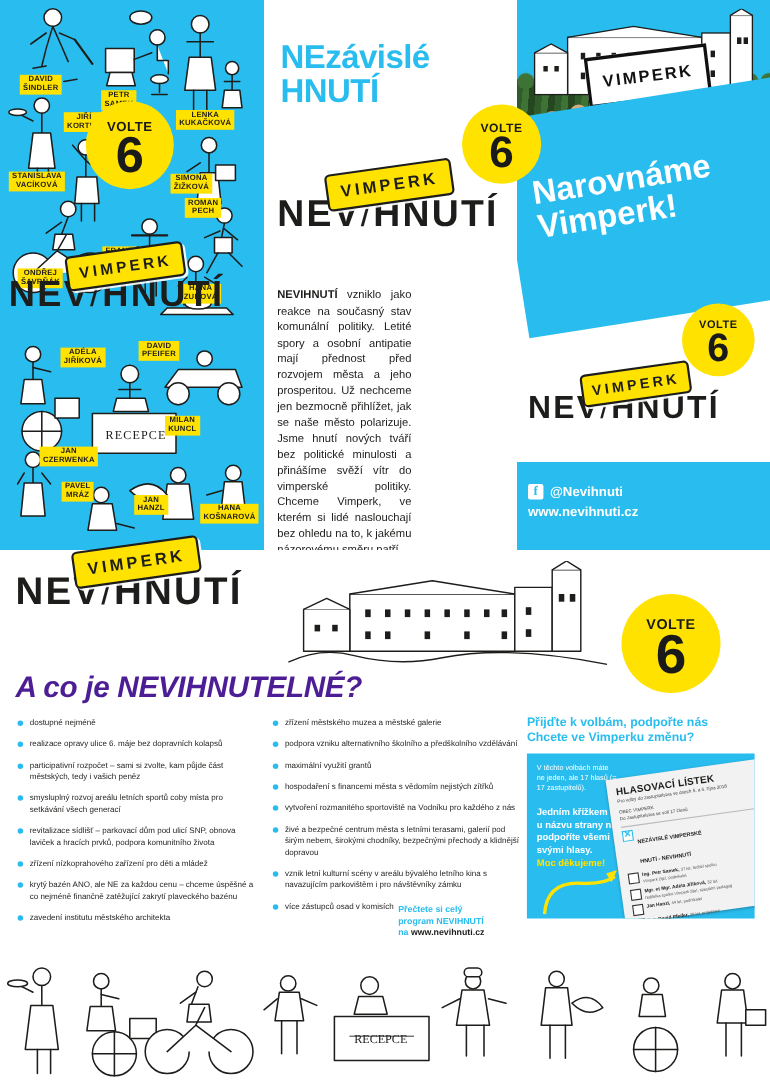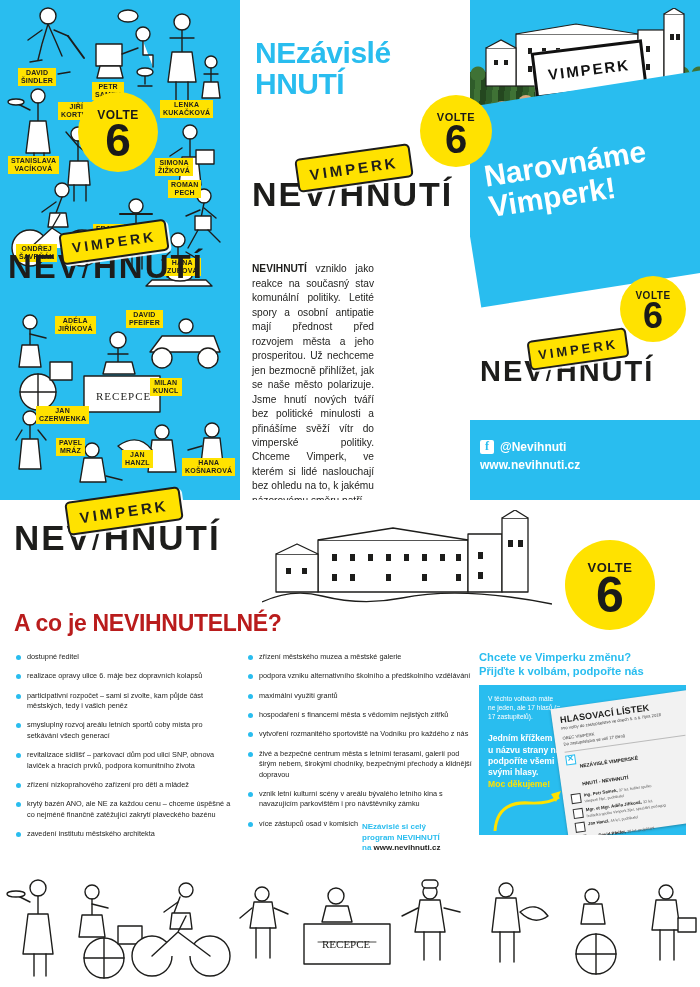--- a/index.html
+++ b/index.html
@@ -105,22 +105,22 @@
      font-weight:bold;font-size:12px;line-height:13px;text-align:center;font-family:"Liberation Serif",serif;}
   .contact .url{font-size:12px;font-weight:bold;}
 
   
   .person{position:absolute;}
   .nametag{position:absolute;background:#FFE200;color:#1d1d1b;font-weight:bold;
      font-size:7px;line-height:1.12;padding:1px 3px;letter-spacing:0.2px;text-align:center;white-space:pre-line;}
 
   
   .bottom{position:absolute;left:0;top:500px;width:700px;height:487px;background:#fff;}
-  .sec-title{position:absolute;left:14px;top:110px;color:#b91c1c;font-weight:bold;font-size:23px;
-     letter-spacing:-0.3px;}
+  .sec-title{position:absolute;left:14px;top:110px;color:#4c1d95;font-weight:bold;font-size:27px;
+     letter-spacing:-0.3px;font-style:italic;}
   .castle-line{position:absolute;left:262px;top:10px;width:290px;height:96px;}
 
   .col{position:absolute;font-size:7.3px;line-height:1.42;color:#1d1d1b;}
   .col ul{list-style:none;margin:0;padding:0;}
   .col li{position:relative;padding-left:11px;margin-bottom:9px;}
   .col li:before{content:"";position:absolute;left:0;top:3px;width:5px;height:5px;border-radius:50%;
      background:#29BDEF;}
   .col-1{left:16px;top:152px;width:218px;}
   .col-2{left:248px;top:152px;width:224px;}
 
@@ -489,21 +489,21 @@
 
     <div class="volte volte-d" style="top:40px;">
       <div class="v-word">VOLTE</div>
       <div class="v-num">6</div>
     </div>
 
     <div class="sec-title">A co je NEVIHNUTELNÉ?</div>
 
     <div class="col col-1">
       <ul>
-        <li>dostupné ředitel</li>
+        <li>dostupné nejméně</li>
         <li>realizace opravy ulice 6. máje bez dopravních kolapsů</li>
         <li>participativní rozpočet – sami si zvolte, kam půjde část městských, tedy i vašich peněz</li>
         <li>smysluplný rozvoj areálu letních sportů coby místa pro setkávání všech generací</li>
         <li>revitalizace sídlišť – parkovací dům pod ulicí SNP, obnova laviček a hracích prvků, podpora komunitního života</li>
         <li>zřízení nízkoprahového zařízení pro děti a mládež</li>
         <li>krytý bazén ANO, ale NE za každou cenu – chceme úspěšné a co nejméně finančně zatěžující zakrytí plaveckého bazénu</li>
         <li>zavedení institutu městského architekta</li>
       </ul>
     </div>
 
@@ -514,29 +514,29 @@
         <li>maximální využití grantů</li>
         <li>hospodaření s financemi města s vědomím nejistých zítřků</li>
         <li>vytvoření rozmanitého sportoviště na Vodníku pro každého z nás</li>
         <li>živé a bezpečné centrum města s letními terasami, galerií pod širým nebem, širokými chodníky, bezpečnými přechody a klidnější dopravou</li>
         <li>vznik letní kulturní scény v areálu bývalého letního kina s navazujícím parkovištěm i pro návštěvníky zámku</li>
         <li>více zástupců osad v komisích</li>
       </ul>
     </div>
 
     <div class="readmore">
-      <div>NEzávislé si celý</div>
+      <div>Přečtete si celý</div>
       <div>program NEVIHNUTÍ</div>
       <div><span>na </span><span class="dark">www.nevihnuti.cz</span></div>
     </div>
 
     <div class="callout">
       <div class="ttl">
+        <div>Přijďte k volbám, podpořte nás</div>
         <div>Chcete ve Vimperku změnu?</div>
-        <div>Přijďte k volbám, podpořte nás</div>
       </div>
 
       <div class="ballotbox">
         <div class="bt">V těchto volbách máte ne jeden, ale 17 hlasů (= 17 zastupitelů).</div>
         <div class="bt2">
           <div>Jedním křížkem</div>
           <div>u názvu strany nás</div>
           <div>podpoříte všemi</div>
           <div>svými hlasy.</div>
           <div class="thanks">Moc děkujeme!</div>

